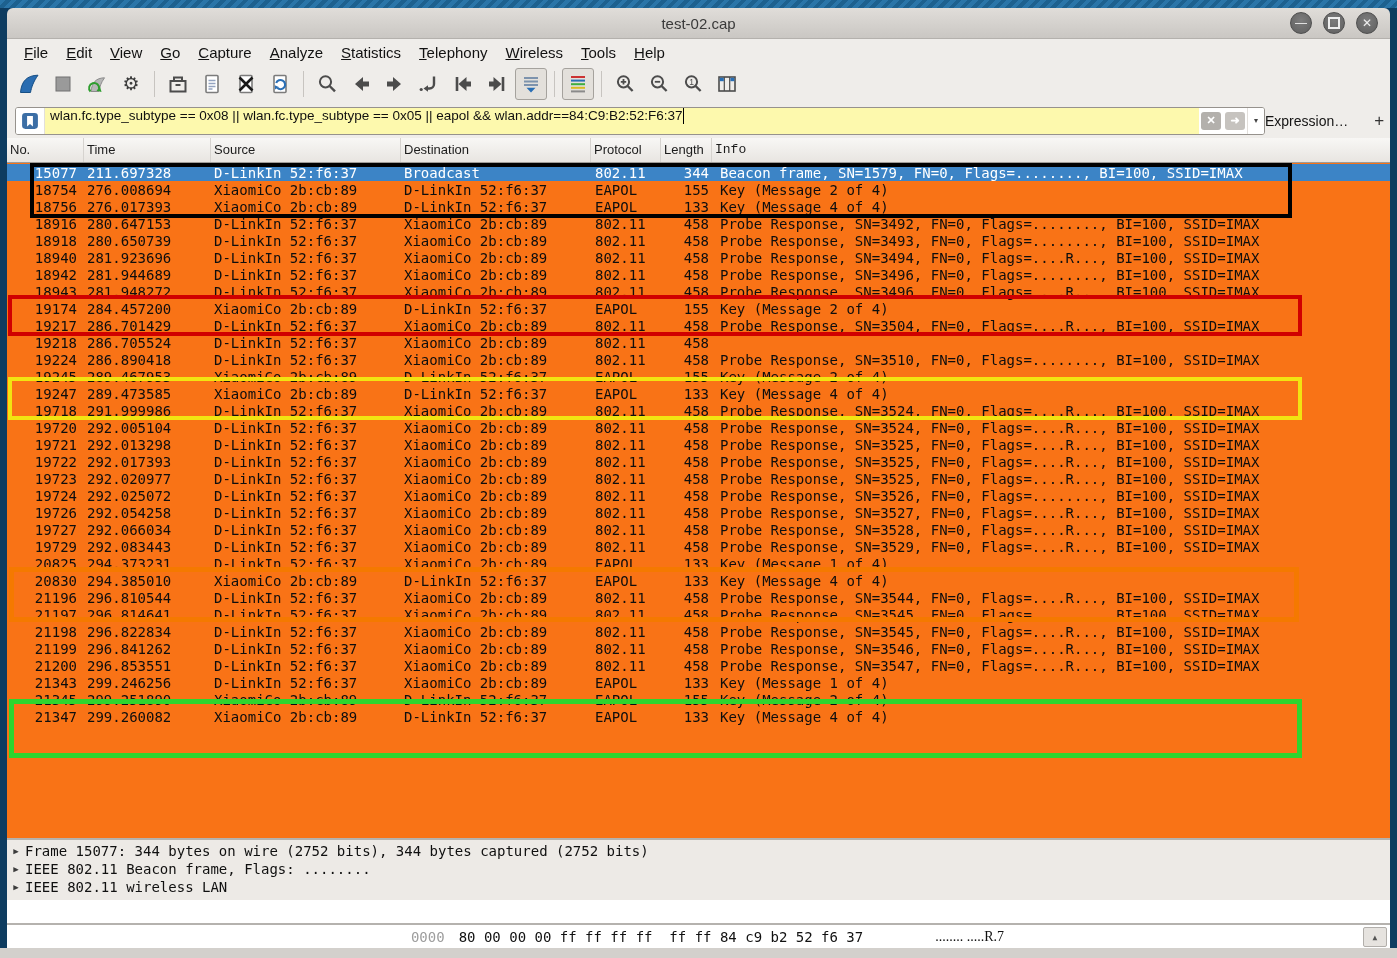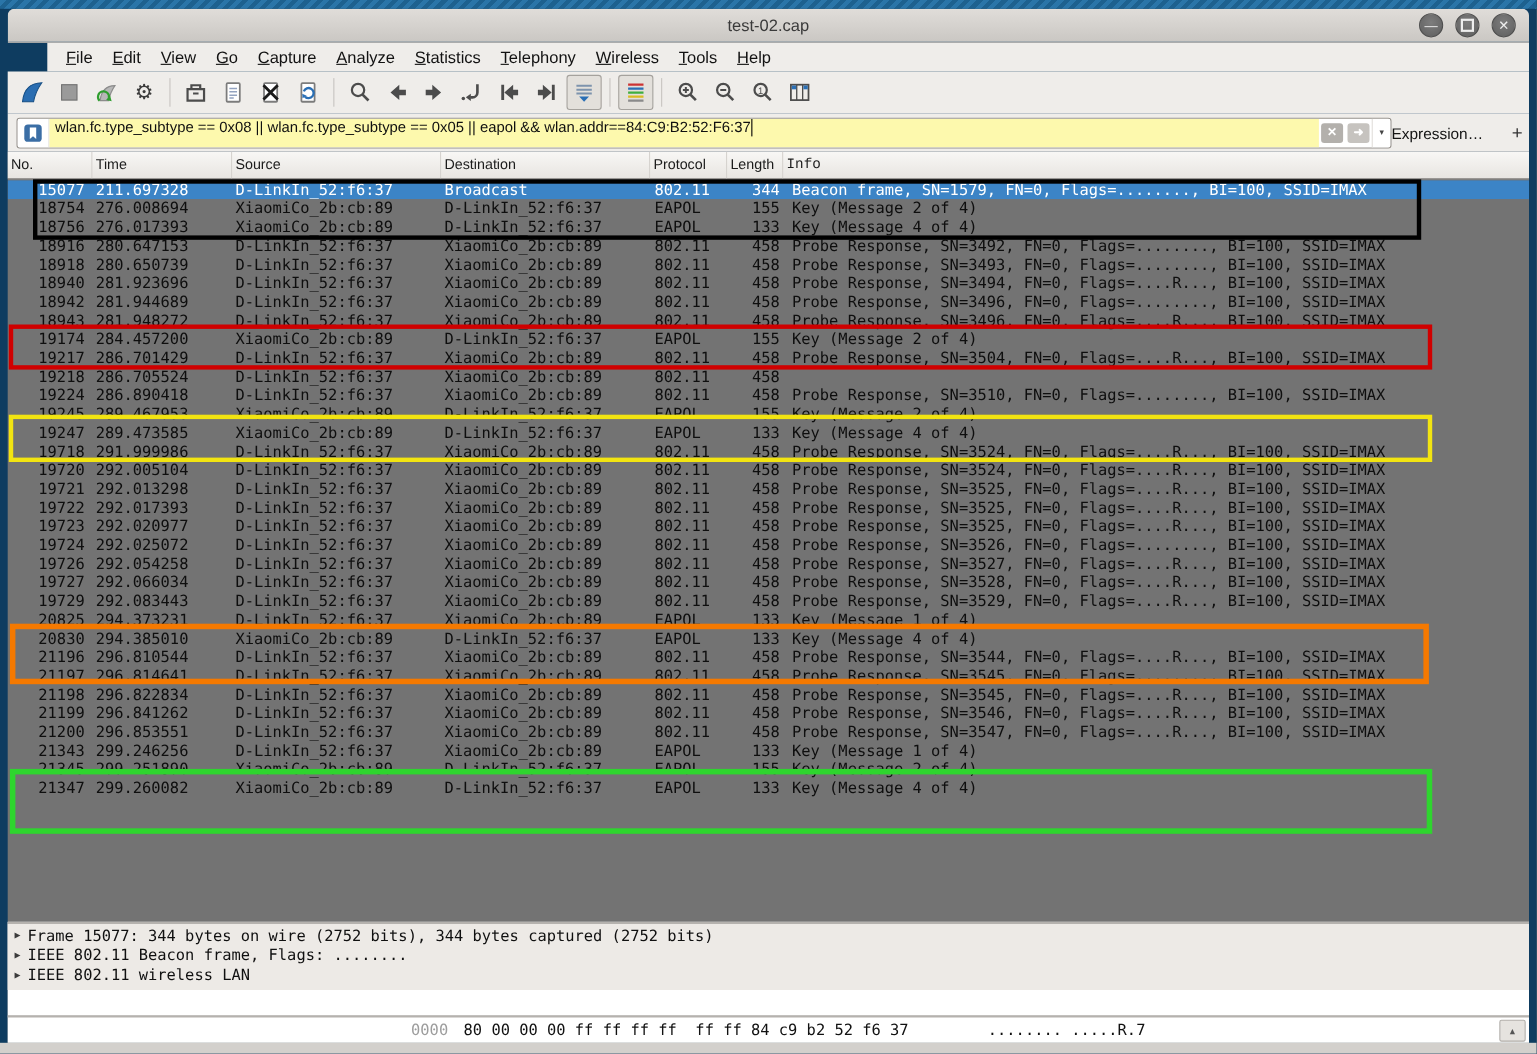--- a/index.html
+++ b/index.html
@@ -11,21 +11,21 @@
   .band{position:absolute;left:7px;right:7px;}
   .titlebar{top:8px;height:30px;background:linear-gradient(#e0ddd9,#cac7c3);
     border-radius:6px 6px 0 0;display:flex;align-items:center;justify-content:center;
     border-bottom:1px solid #b4b1ad;}
   .title-text{font-size:15px;color:#3a3a3a;}
   .winbtns{position:absolute;right:12px;top:4px;display:flex;gap:11px;}
   .wbtn{width:22px;height:22px;border-radius:50%;background:radial-gradient(circle at 50% 38%,#7d7d7d,#5e5e5e);
     border:1px solid #4e4e4e;color:#eee;display:flex;align-items:center;justify-content:center;
     font-size:12px;line-height:1;box-sizing:border-box;}
   .wbtn .sq{width:8px;height:8px;border:2px solid #eee;}
-  .menubar{top:39px;height:26px;background:#efedea;display:flex;align-items:center;padding-left:8px;margin-left:36px;}
+  .menubar{top:39px;height:26px;background:#efedea;display:flex;align-items:center;padding-left:8px;}
   .menu-item{padding:3px 9px;font-size:15px;color:#121212;cursor:default;}
   .toolbar{top:65px;height:38px;background:#efedea;display:flex;align-items:center;padding-left:6px;gap:2px;}
   .tbtn{width:30px;height:30px;display:flex;align-items:center;justify-content:center;border:1px solid transparent;border-radius:3px;}
   .tbtn.pressed{border:1px solid #a5a29d;background:#e3e0db;}
   .tsep{width:1px;height:26px;background:#c7c4c0;margin:0 5px;}
   .filterbar{top:103px;height:35px;background:#efedea;display:flex;align-items:center;padding:0 8px;box-sizing:border-box;}
   .filter-input{flex:0 0 auto;width:1248px;height:26px;border:1px solid #96928d;border-radius:3px;background:#fff;
     display:flex;align-items:center;overflow:hidden;}
   .fi-bookmark{width:28px;height:100%;display:flex;align-items:center;justify-content:center;background:#fff;border-right:1px solid #e2dfdb;}
   .fi-text{flex:1;height:100%;display:flex;background:#fdf9ad;padding-left:5px;
@@ -33,21 +33,21 @@
   .cursor{display:inline-block;width:1px;height:16px;background:#000;margin-left:1px;}
   .fi-btn{width:20px;height:18px;border-radius:3px;display:flex;align-items:center;justify-content:center;
     margin:0 2px;font-size:11px;color:#fff;font-weight:bold;}
   .fi-clear{background:#b3b0ac;}
   .fi-apply{background:#c6c3bf;}
   .fi-drop{width:16px;height:100%;background:#fff;display:flex;align-items:center;justify-content:center;
     color:#444;font-size:8px;border-left:1px solid #e2dfdb;}
   .expr{font-size:14px;color:#141414;}
   .fsep{width:1px;height:22px;background:#c7c4c0;margin:0 12px 0 14px;}
   .plus{font-size:17px;color:#333;}
-  .main{position:absolute;left:7px;right:7px;top:138px;bottom:10px;background:#737373;
+  .main{position:absolute;left:7px;right:7px;top:138px;bottom:10px;background:#f97316;
     display:flex;flex-direction:column;}
   .grid{display:grid;grid-template-columns:77px 127px 190px 190px 70px 51px minmax(0,1fr);}
   .colhdr{height:24px;background:linear-gradient(#f8f7f5,#e8e5e1);border-bottom:1px solid #9e9b97;
     font-size:13px;color:#1c1c1c;flex:0 0 auto;}
   .colhdr span{border-right:1px solid #d6d3cf;padding:4px 0 0 3px;box-sizing:border-box;overflow:hidden;}
   .colhdr span:first-child{padding-left:3px;}
   .colhdr span:last-child{border-right:none;font-family:Liberation Mono, monospace;}
   .plist{flex:1 1 auto;overflow:hidden;padding-top:1px;font-family:"DejaVu Sans Mono",monospace;
     font-size:14px;color:#0e0e0e;}
   .prow{height:17px;line-height:18px;white-space:nowrap;}
@@ -60,21 +60,21 @@
   .c-info{padding-left:8px;}
   .details{flex:0 0 83px;border-top:2px solid #b5b2ae;background:#fff;position:relative;}
   .details-inner{background:#edeae6;padding:2px 0 4px 0;}
   .dline{height:18px;line-height:18px;font-family:"DejaVu Sans Mono",monospace;font-size:14px;color:#101010;
     white-space:pre;display:flex;align-items:center;}
   .tri{width:18px;text-align:center;font-size:9px;color:#3c3c3c;flex:0 0 18px;}
   .hexpane{flex:0 0 23px;border-top:2px solid #b5b2ae;background:#fff;position:relative;
     font-family:"DejaVu Sans Mono",monospace;font-size:14px;display:flex;align-items:center;white-space:pre;justify-content:center;}
   .hex-off{color:#9d9d9d;padding-left:18px;}
   .hex-bytes{color:#111;padding-left:14px;}
-  .hex-ascii{color:#111;padding-left:72px;}
+  .hex-ascii{color:#111;padding-left:72px;font-family:Liberation Serif, serif;}
   .hex-scroll{position:absolute;right:3px;top:2px;width:22px;height:18px;background:#e6e3df;
     border:1px solid #b2afab;border-radius:2px;display:flex;align-items:center;justify-content:center;
     font-size:8px;color:#555;}
   .bottomstrip{position:absolute;left:0;right:0;bottom:0;height:10px;background:#d3d0cc;}
   .anno{position:absolute;z-index:20;border-style:solid;pointer-events:none;}
   svg{display:block;}
 </style>
 </head>
 <body>
 

